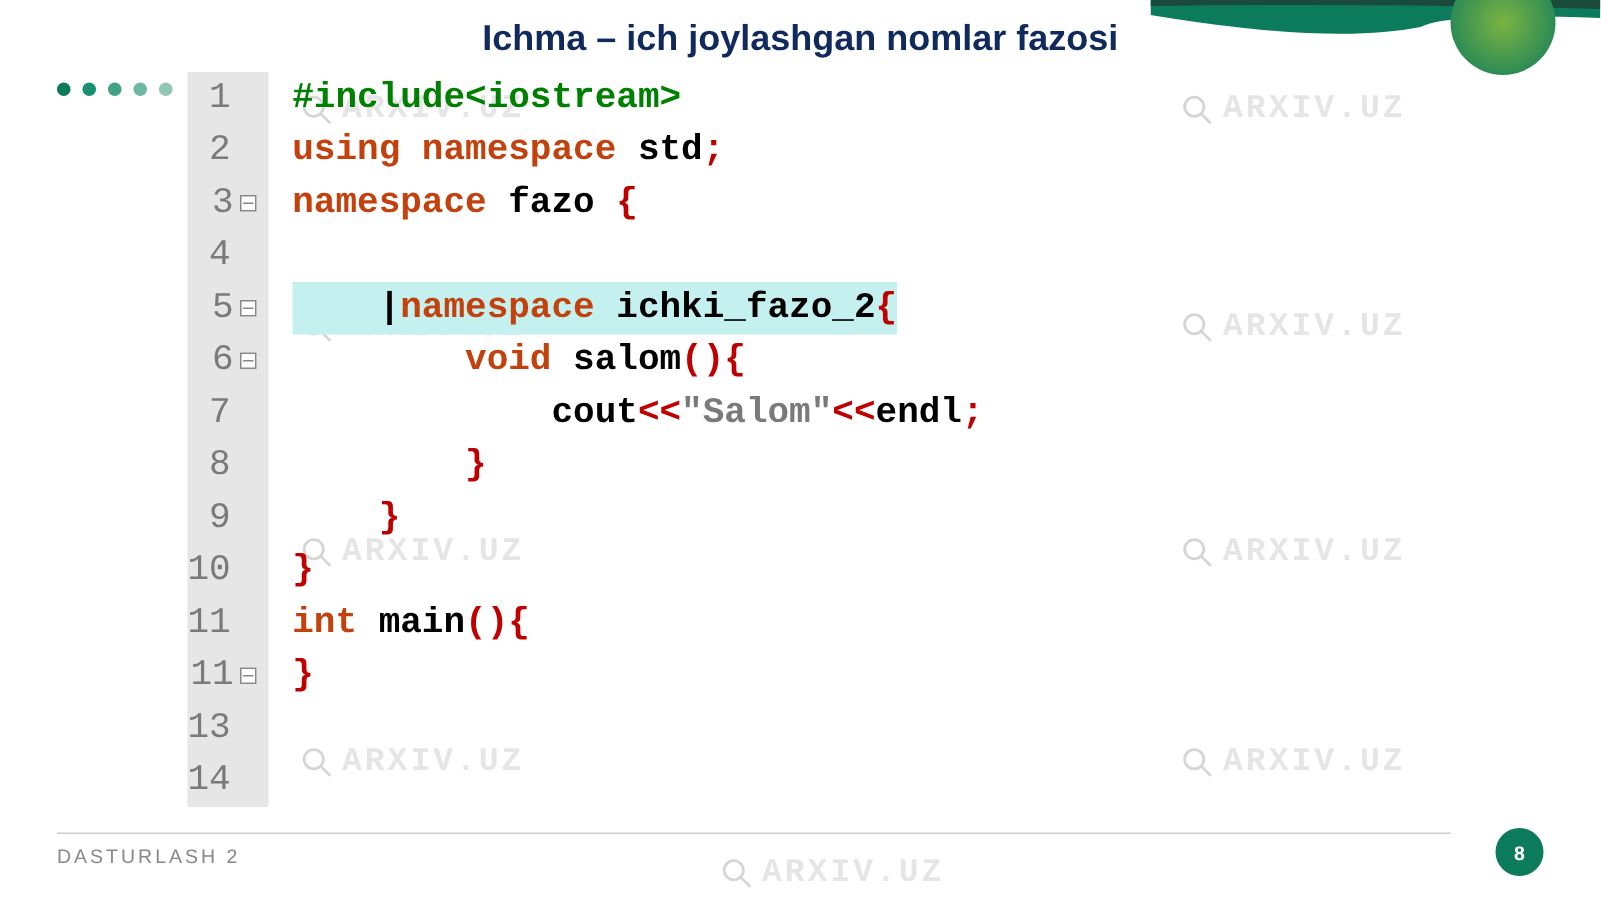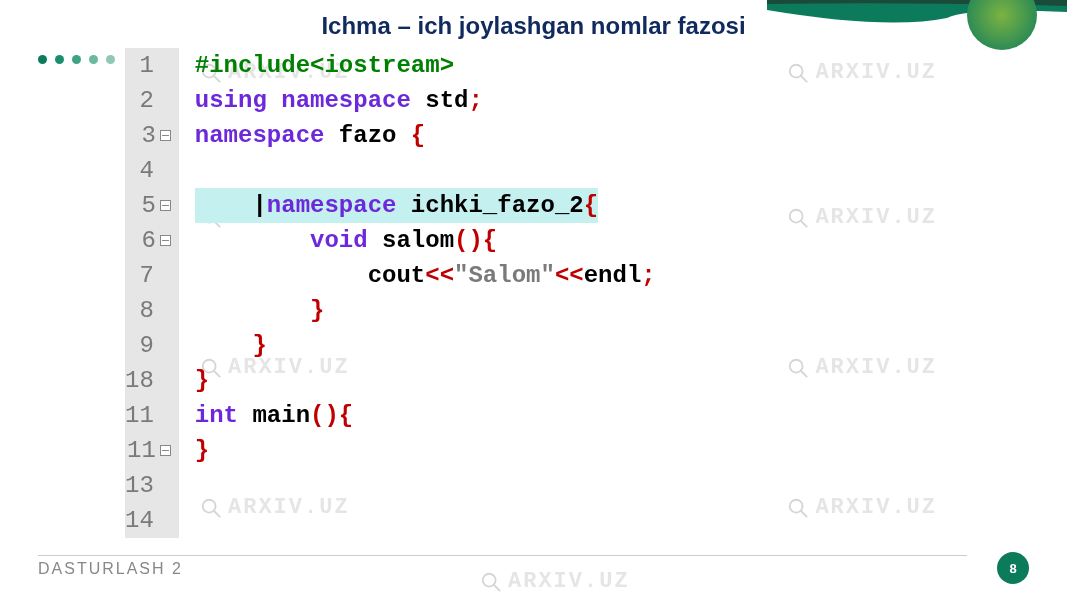--- a/index.html
+++ b/index.html
@@ -100,29 +100,29 @@
   .code {
     padding-left: 16px;
   }
   .code-line {
     height: 35px;
     line-height: 35px;
     white-space: pre;
   }
   .hl { background: #c4f0ef; display: inline-block; }
   .c-green { color: #008000; }
-  .c-blue { color: #6d28d9; }
+  .c-blue { color: #c2410c; }
   .c-black { color: #000000; }
   .c-red { color: #c00000; }
   .c-gray { color: #7a7a7a; }
   .footer-left {
     position: absolute;
     bottom: 22px;
     left: 38px;
-    font-size: 16px;
+    font-size: 13px;
     letter-spacing: 2px;
     color: #888;
   }
   .footer-line {
     position: absolute;
     bottom: 44px;
     left: 38px;
     right: 100px;
     border-top: 1px solid #ccc;
   }
@@ -278,21 +278,21 @@
       </div>
       <div class="gutter-line">
         <span>8</span>
         <span style="width: 13px; display: inline-block;"></span>
       </div>
       <div class="gutter-line">
         <span>9</span>
         <span style="width: 13px; display: inline-block;"></span>
       </div>
       <div class="gutter-line">
-        <span>18</span>
+        <span>10</span>
         <span style="width: 13px; display: inline-block;"></span>
       </div>
       <div class="gutter-line">
         <span>11</span>
         <span style="width: 13px; display: inline-block;"></span>
       </div>
       <div class="gutter-line">
         <span>11</span>
         <span class="fold"></span>
       </div>

